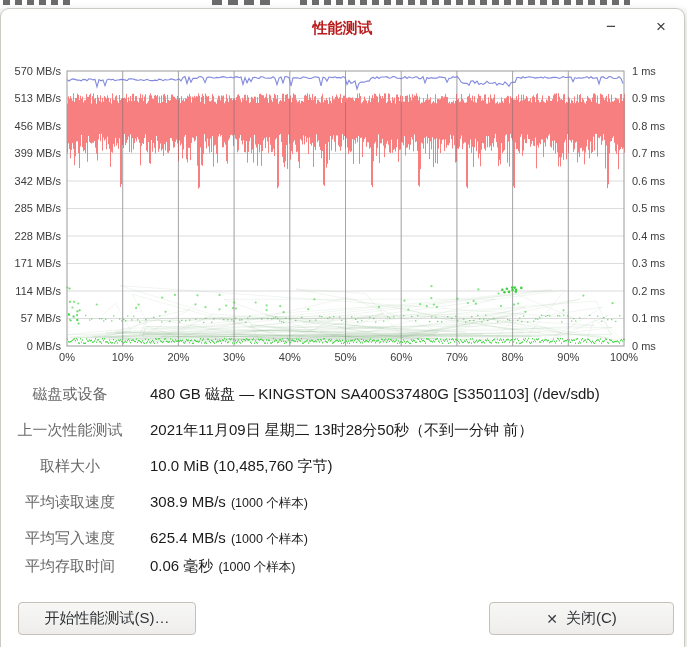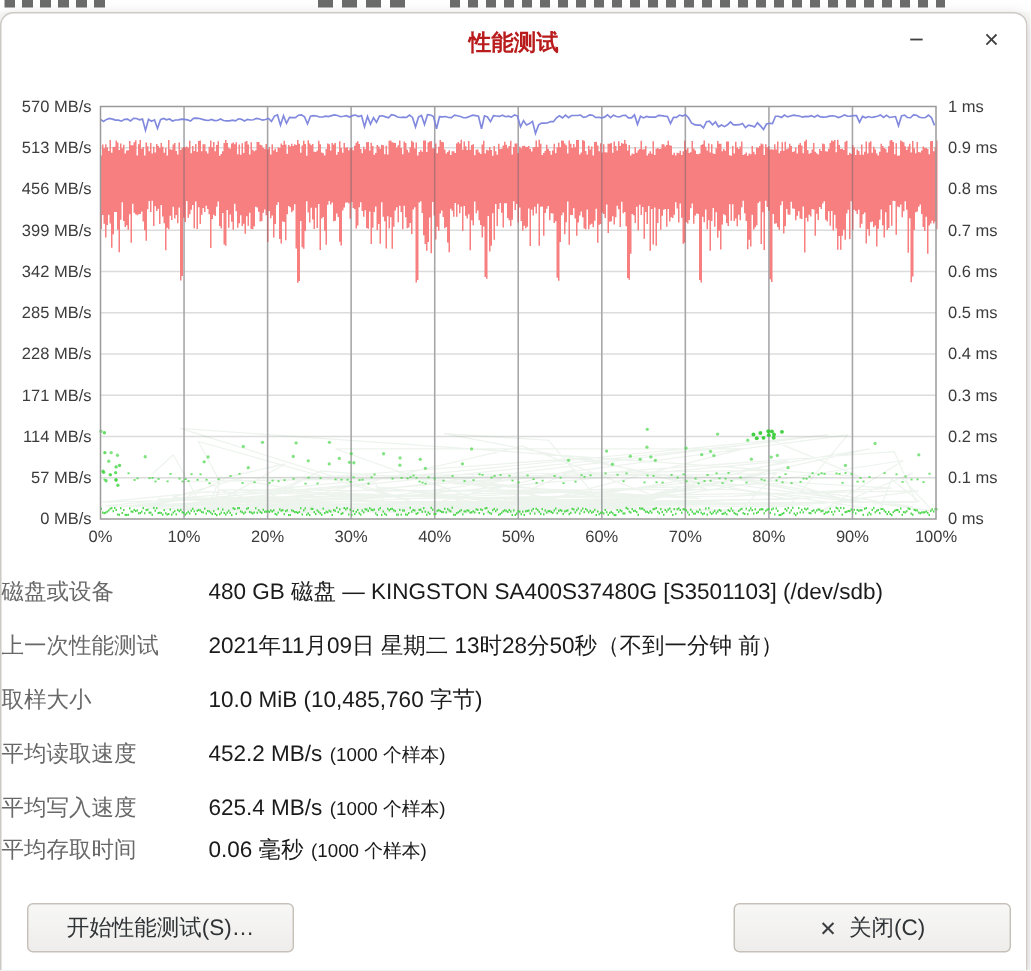--- a/index.html
+++ b/index.html
@@ -30,22 +30,22 @@
     font-size:17px;color:#3f3f3f;cursor:default;border-radius:15px;user-select:none;
   }
   .winbtn.min{right:58px;}
   .winbtn.close{right:8px;}
 
   .chart{position:absolute;left:0;top:44px;width:572px;height:322px;}
   .chart svg{display:block;}
 
   .rows{position:absolute;left:0;top:376px;width:685px;}
   .row{position:absolute;left:0;display:flex;align-items:baseline;width:680px;}
-  .row .lbl{width:138px;text-align:left;font-size:15px;color:#686868;flex:none;}
-  .row .val{font-size:15px;color:#1b1b1b;white-space:nowrap;}
+  .row .lbl{width:138px;text-align:center;font-size:15px;color:#686868;flex:none;}
+  .row .val{margin-left:11px;font-size:15px;color:#1b1b1b;white-space:nowrap;}
   .row .note{margin-left:5px;font-size:12.5px;color:#1b1b1b;white-space:nowrap;}
 
   .btn{
     position:absolute;top:593px;height:33px;box-sizing:border-box;
     display:flex;align-items:center;justify-content:center;
     border:1px solid #c6c0b9;border-radius:4px;
     background:linear-gradient(#f7f7f6,#eeedeb);
     font-size:15px;color:#2f3336;cursor:pointer;
   }
   .btn.start{left:17px;width:178px;}
@@ -913,21 +913,21 @@
       <div class="val">2021年11月09日 星期二 13时28分50秒（不到一分钟 前）</div>
       <div class="note"></div>
     </div>
     <div class="row" style="top:72px">
       <div class="lbl">取样大小</div>
       <div class="val">10.0 MiB (10,485,760 字节)</div>
       <div class="note"></div>
     </div>
     <div class="row" style="top:108px">
       <div class="lbl">平均读取速度</div>
-      <div class="val">452.2 MB/s</div>
+      <div class="val">308.9 MB/s</div>
       <div class="note">(1000 个样本)</div>
     </div>
     <div class="row" style="top:144px">
       <div class="lbl">平均写入速度</div>
       <div class="val">625.4 MB/s</div>
       <div class="note">(1000 个样本)</div>
     </div>
     <div class="row" style="top:172px">
       <div class="lbl">平均存取时间</div>
       <div class="val">0.06 毫秒</div>

